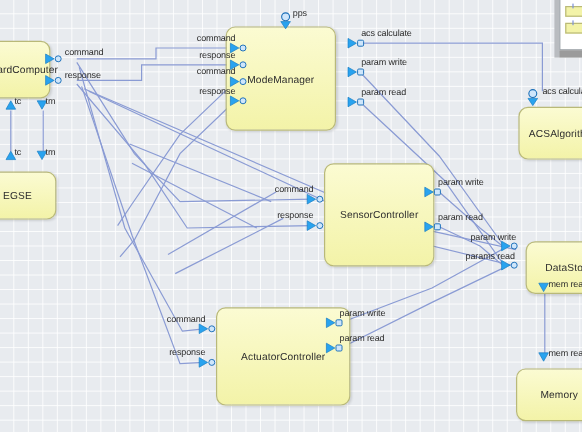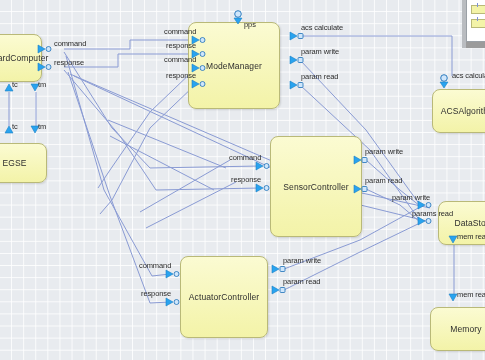--- a/index.html
+++ b/index.html
@@ -96,25 +96,25 @@
   </div>
 
   <div class="node" style="left:-18px;top:143px;width:65px;height:40px;">
     <span class="nlabel">EGSE</span>
   </div>
 
   <div class="node" style="left:188px;top:22px;width:92px;height:87px;">
     <span class="nlabel">ModeManager</span>
   </div>
 
-  <div class="node" style="left:270px;top:136px;width:92px;height:101px;">
+  <div class="node" style="left:270px;top:136px;width:92px;height:86px;">
     <span class="nlabel">SensorController</span>
   </div>
 
-  <div class="node" style="left:180px;top:256px;width:88px;height:82px;">
+  <div class="node" style="left:180px;top:256px;width:112px;height:82px;">
     <span class="nlabel">ActuatorController</span>
   </div>
 
   <div class="node" style="left:432px;top:89px;width:72px;height:44px;">
     <span class="nlabel">ACSAlgorithm</span>
   </div>
 
   <div class="node" style="left:438px;top:201px;width:72px;height:44px;">
     <span class="nlabel">DataStore</span>
   </div>
@@ -170,21 +170,21 @@
       <use href="#pOut" x="272" y="286"></use>
       <use href="#pSock" x="440" y="74"></use>
       <use href="#pIn" x="418" y="201"></use>
       <use href="#pIn" x="418" y="217"></use>
       <use href="#pDown" x="449" y="236"></use>
       <use href="#pDown" x="449" y="294"></use>
     </g>
   </svg>
 
   <div>
-    <span class="plabel" style="left:244px;top:20px;text-align:center;">pps</span>
+    <span class="plabel" style="left:244px;top:6px;text-align:center;">pps</span>
     <span class="plabel" style="left:54px;top:39px;">command</span>
     <span class="plabel" style="left:54px;top:58px;">response</span>
     <span class="plabel" style="left:164px;top:27px;">command</span>
     <span class="plabel" style="left:166px;top:41px;">response</span>
     <span class="plabel" style="left:164px;top:55px;">command</span>
     <span class="plabel" style="left:166px;top:71px;">response</span>
     <span class="plabel" style="left:301px;top:23px;">acs calculate</span>
     <span class="plabel" style="left:301px;top:47px;">param write</span>
     <span class="plabel" style="left:301px;top:72px;">param read</span>
     <span class="plabel" style="left:12px;top:80px;">tc</span>
@@ -194,21 +194,21 @@
     <span class="plabel" style="left:229px;top:153px;">command</span>
     <span class="plabel" style="left:231px;top:175px;">response</span>
     <span class="plabel" style="left:365px;top:147px;">param write</span>
     <span class="plabel" style="left:365px;top:176px;">param read</span>
     <span class="plabel" style="left:139px;top:261px;">command</span>
     <span class="plabel" style="left:141px;top:289px;">response</span>
     <span class="plabel" style="left:283px;top:256px;">param write</span>
     <span class="plabel" style="left:283px;top:277px;">param read</span>
     <span class="plabel" style="left:452px;top:71px;">acs calculate</span>
     <span class="plabel" style="left:392px;top:193px;">param write</span>
-    <span class="plabel" style="left:412px;top:209px;text-align:right;">params read</span>
+    <span class="plabel" style="left:388px;top:209px;text-align:right;">params read</span>
     <span class="plabel" style="left:457px;top:232px;">mem read</span>
     <span class="plabel" style="left:457px;top:290px;">mem read</span>
   </div>
 
   <div class="minimap" style="left:466px;top:-10px;width:30px;height:52px;">
     <div class="mmbox" style="left:4px;top:14px;width:14px;height:7px;"></div>
     <div class="mmline" style="left:10px;top:12px;width:1px;height:4px;"></div>
     <div class="mmbox" style="left:4px;top:28px;width:14px;height:7px;"></div>
     <div class="mmline" style="left:10px;top:26px;width:1px;height:4px;"></div>
   </div>

